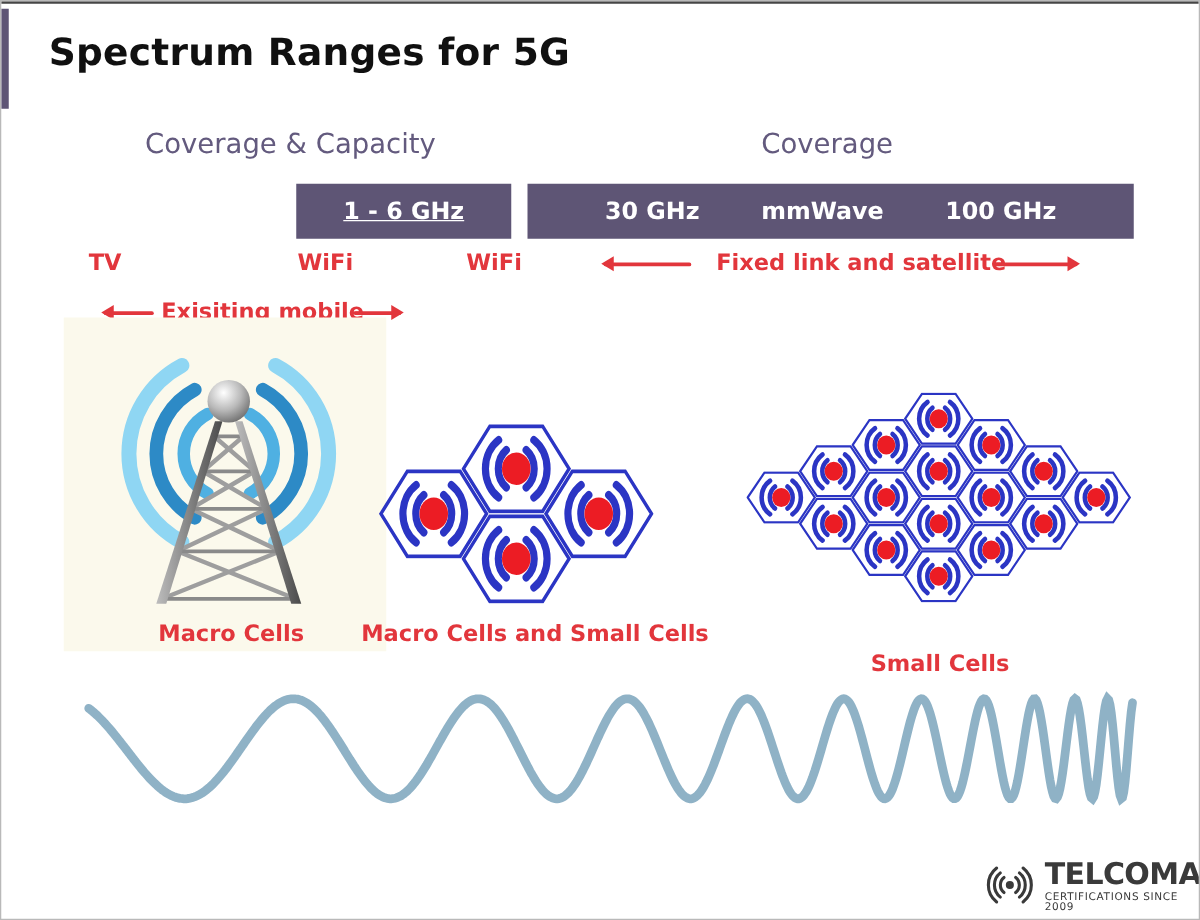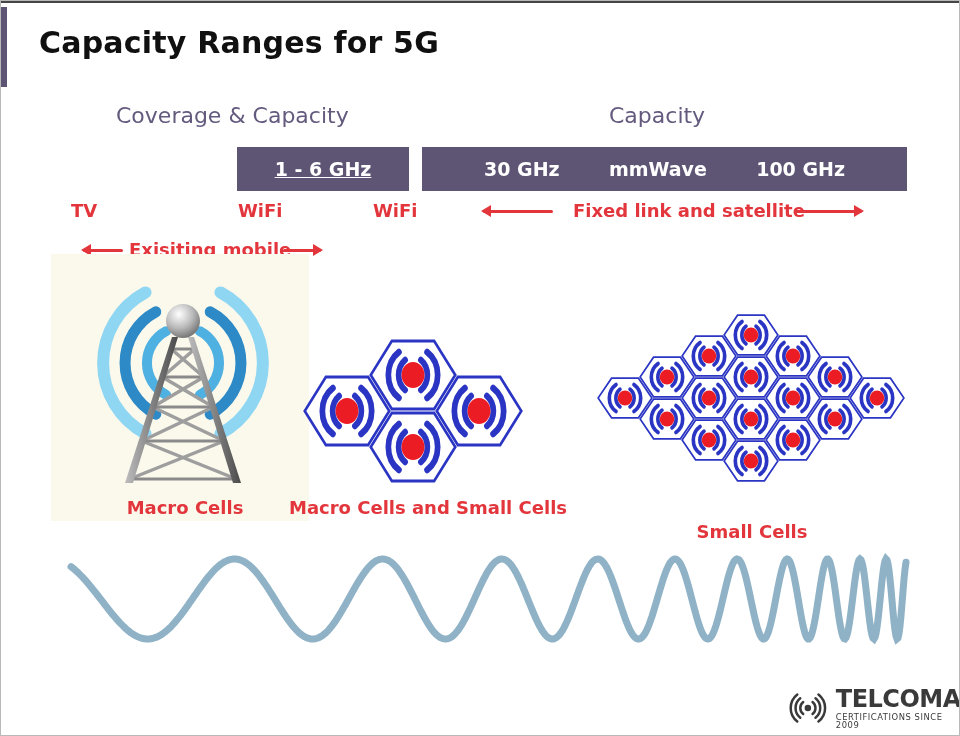--- a/index.html
+++ b/index.html
@@ -39,24 +39,24 @@
   .logo-name{font-size:24px;font-weight:bold;color:#3a3a3a;letter-spacing:-.5px;}
   .logo-tag{font-size:8.4px;color:#3a3a3a;letter-spacing:.55px;margin-top:2px;}
 </style>
 </head>
 <body>
 
 <div class="stage" style="--barbg: #5e5575; --hdr: #635a7e; --red: #e2363c;">
   <div class="top-edge"></div>
   <div class="left-accent"></div>
 
-  <div class="title">Capacity Ranges for 5G</div>
+  <div class="title">Spectrum Ranges for 5G</div>
 
   <div class="hdr l">Coverage &amp; Capacity</div>
-  <div class="hdr r">Capacity</div>
+  <div class="hdr r">Coverage</div>
 
   <div class="band b2">1 - 6 GHz</div>
   <div class="band b3">
     <span>30 GHz</span>
     <span>mmWave</span>
     <span>100 GHz</span>
   </div>
 
   <span class="red lab1" style="left:70px">TV</span>
   <span class="red lab1" style="left:237px">WiFi</span>

